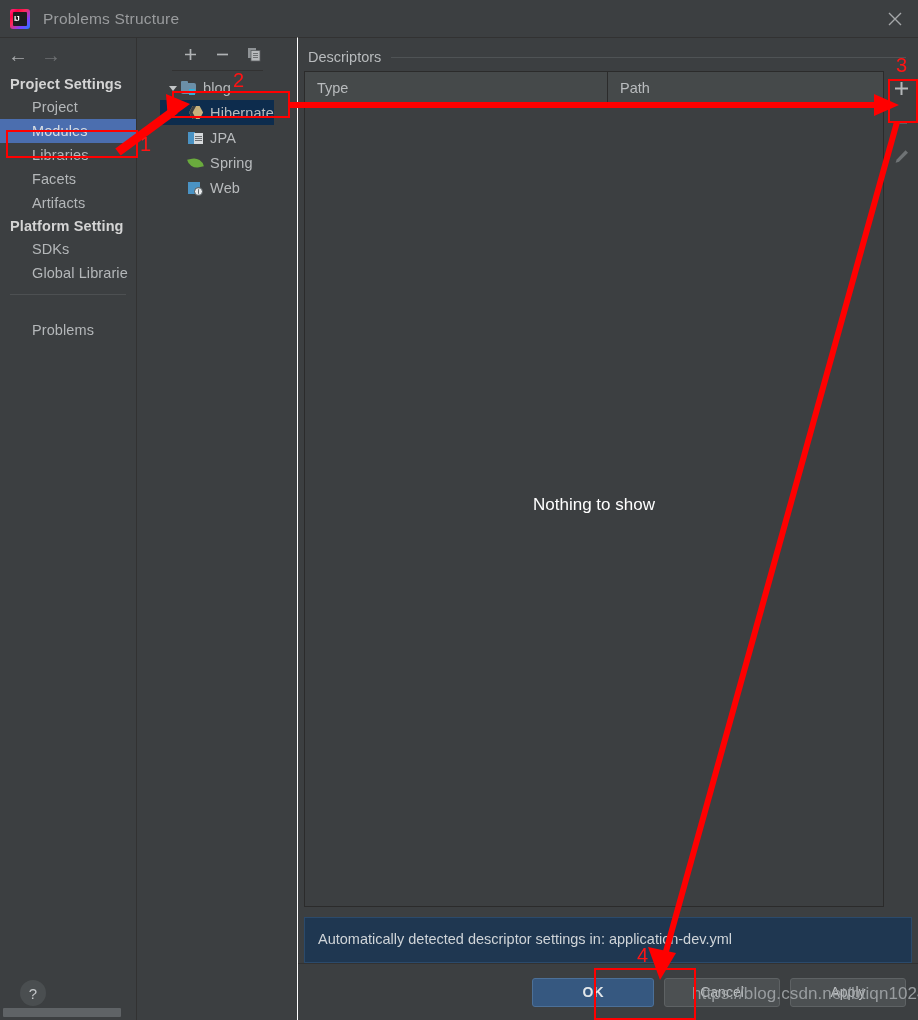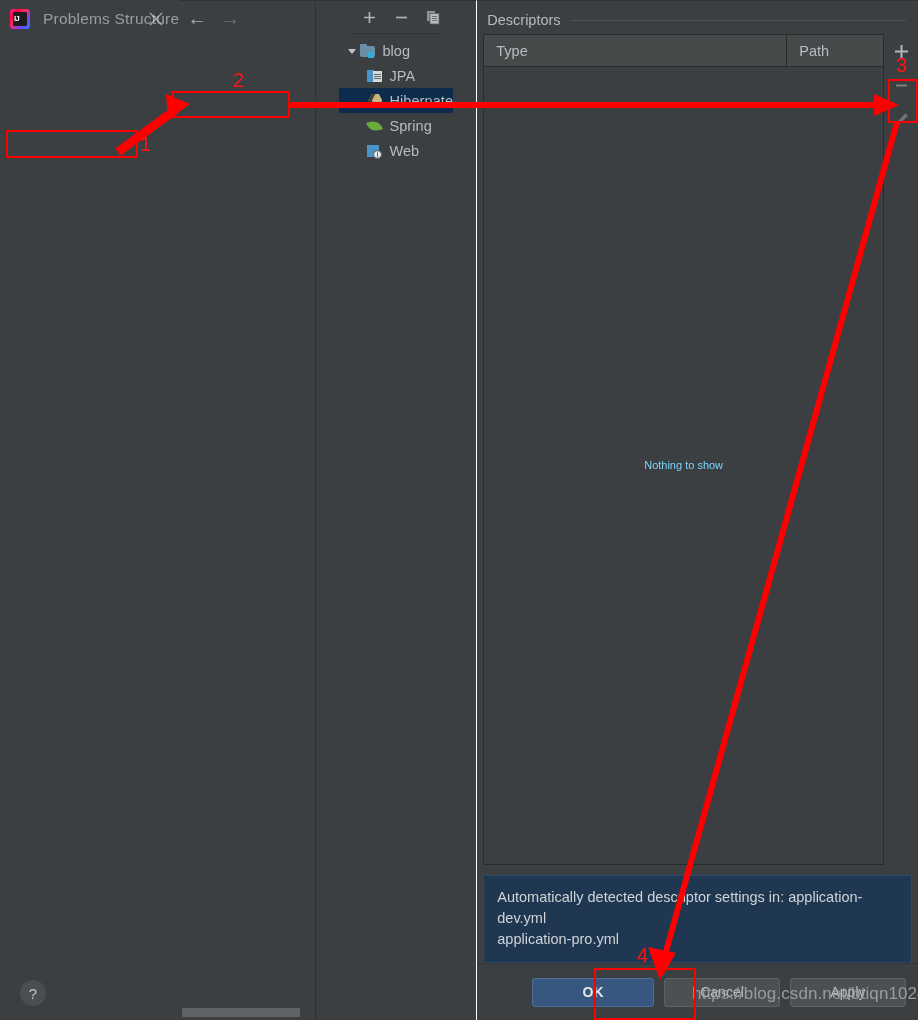--- a/index.html
+++ b/index.html
@@ -5,21 +5,21 @@
   html,body{margin:0;padding:0;}
   body{
     width:918px;height:1020px;
     background:#3c3f41;
     font-family:"Liberation Sans", sans-serif;
     color:#bbbbbb;
     overflow:hidden;
     position:relative;
     -webkit-font-smoothing:antialiased;
   }
-  .dialog{position:absolute;inset:0;background:#3c3f41;display:flex;flex-direction:row;}
+  .dialog{position:absolute;inset:0;background:#3c3f41;display:flex;flex-direction:column;}
 
   
   .titlebar{height:37px;background:#3c3f41;display:flex;align-items:center;flex:0 0 auto;position:relative;}
   .ij-logo{width:20px;height:20px;margin-left:10px;position:relative;flex:0 0 auto;}
   .ij-logo .sq{position:absolute;left:0;top:0;width:20px;height:20px;border-radius:3px;
      background:linear-gradient(135deg,#ff318c 0%,#f04 22%,#fe2857 40%,#7b42ff 72%,#1b7fff 100%);}
   .ij-logo .inner{position:absolute;left:3px;top:3px;width:14px;height:14px;background:#1d1d1f;border-radius:1px;}
   .ij-logo .ij{position:absolute;left:4px;top:3px;width:12px;height:14px;color:#fff;font-size:8px;
      font-family:"Liberation Sans",sans-serif;font-weight:bold;letter-spacing:-1px;line-height:13px;}
   .title-text{margin-left:13px;font-size:15.5px;color:#9a9c9e;letter-spacing:.2px;}
@@ -86,21 +86,21 @@
   .desc-head{display:flex;align-items:center;padding:11px 12px 6px 10px;}
   .desc-title{font-size:14.5px;color:#b8bbbd;margin-right:10px;white-space:nowrap;text-align:center;}
   .desc-line{flex:1 1 auto;height:1px;background:#4f5355;}
   .table-zone{flex:1 1 auto;display:flex;padding:0 0 0 6px;min-height:0;}
   .table{flex:1 1 auto;border:1px solid #2b2b2b;display:flex;flex-direction:column;min-width:0;background:#3c3f41;}
   .thead{display:flex;height:31px;background:#45494a;border-bottom:1px solid #2b2b2b;flex:0 0 auto;text-align:center;}
   .th{font-size:14.5px;color:#b9bcbe;display:flex;align-items:center;padding-left:12px;}
   .th.type{width:290px;border-right:1px solid #2b2b2b;}
   .th.path{flex:1 1 auto;}
   .tbody{flex:1 1 auto;display:flex;align-items:center;justify-content:center;}
-  .empty{font-size:11px;color:#7dd3fc;}
+  .empty{font-size:17px;color:#ffffff;}
   .side-tools{width:34px;flex:0 0 34px;display:flex;flex-direction:column;align-items:center;padding-top:2px;gap:4px;}
   .stool{width:30px;height:30px;display:flex;align-items:center;justify-content:center;}
 
   
   .notice{margin:10px 6px 0 6px;background:#1f3751;border:1px solid #2b4a6b;padding:11px 13px 12px 13px;
      font-size:14.5px;color:#cfd4d8;line-height:1.45;flex:0 0 auto;}
 
   
   .footer{height:56px;flex:0 0 auto;border-top:1px solid #323232;display:flex;align-items:center;
      justify-content:flex-end;padding-right:12px;gap:10px;position:relative;background:#3c3f41;}
@@ -137,20 +137,34 @@
         </svg>
     </div>
   </div>
 
   <div class="body">
 
     <div class="sidebar">
       <div class="navbtns">
         <span class="arw">←</span>
         <span class="arw dim">→</span>
+      </div>
+      <div class="side-list">
+        <div class="side-group">Project Settings</div>
+        <div class="side-item">Project</div>
+        <div class="side-item selected">Modules</div>
+        <div class="side-item">Libraries</div>
+        <div class="side-item">Facets</div>
+        <div class="side-item">Artifacts</div>
+        <div class="side-group">Platform Setting</div>
+        <div class="side-item">SDKs</div>
+        <div class="side-item">Global Librarie</div>
+        <div class="side-sep"></div>
+        <div class="side-spacer"></div>
+        <div class="side-item">Problems</div>
       </div>
       <div class="hscroll-wrap">
         <div class="hscroll"></div>
       </div>
     </div>
 
     <div class="tree-panel">
       <div class="tree-toolbar">
         <span class="tb-ic">
           <svg width="15" height="15" viewBox="0 0 15 15">
@@ -179,37 +193,37 @@
               </svg>
           </span>
           <span class="ticon ic-folder">
               <i class="t"></i>
               <i class="b"></i>
               <i class="d"></i>
             </span>
           <span class="tlabel">blog</span>
         </div>
 
+        <div class="trow child selected">
+          <span class="ticon ic-hib">
+              <i class="hx"></i>
+              <i class="hx2"></i>
+            </span>
+          <span class="tlabel">Hibernate</span>
+        </div>
+
         <div class="trow child">
           <span class="ticon ic-jpa">
             <i class="a"></i>
               <i class="b"></i>
             <i class="l" style="top:6px"></i>
               <i class="l" style="top:8px"></i>
               <i class="l" style="top:10px"></i>
           </span>
           <span class="tlabel">JPA</span>
-        </div>
-
-        <div class="trow child selected">
-          <span class="ticon ic-hib">
-              <i class="hx"></i>
-              <i class="hx2"></i>
-            </span>
-          <span class="tlabel">Hibernate</span>
         </div>
 
         <div class="trow child">
           <span class="ticon ic-spr">
               <i class="lf"></i>
             </span>
           <span class="tlabel">Spring</span>
         </div>
 
         <div class="trow child">
@@ -253,21 +267,20 @@
           <span class="stool">
             <svg width="17" height="17" viewBox="0 0 17 17">
               <path d="M12.5 2.2 L15 4.7 L6 13.7 L2.6 14.8 L3.7 11.4 Z" fill="#6f7375"></path>
             </svg>
           </span>
         </div>
       </div>
 
       <div class="notice">
         <div>Automatically detected descriptor settings in: application-dev.yml</div>
-        <div>application-pro.yml</div>
       </div>
 
       <div class="footer">
         <div class="btn primary">OK</div>
         <div class="btn">Cancel</div>
         <div class="btn">Apply</div>
       </div>
     </div>
   </div>
 

